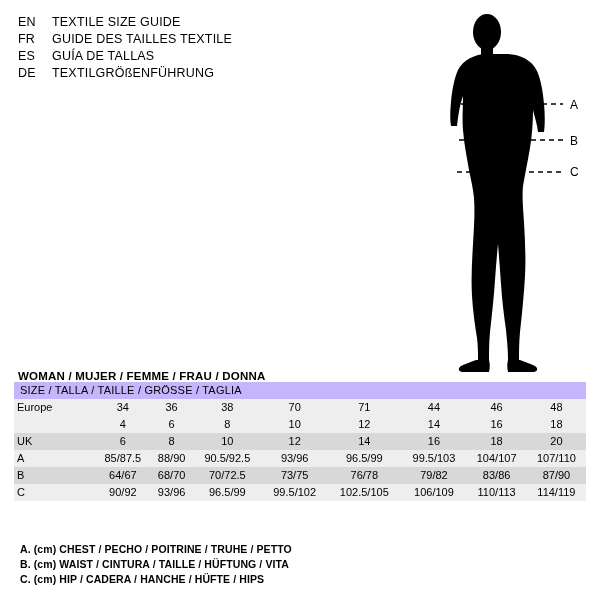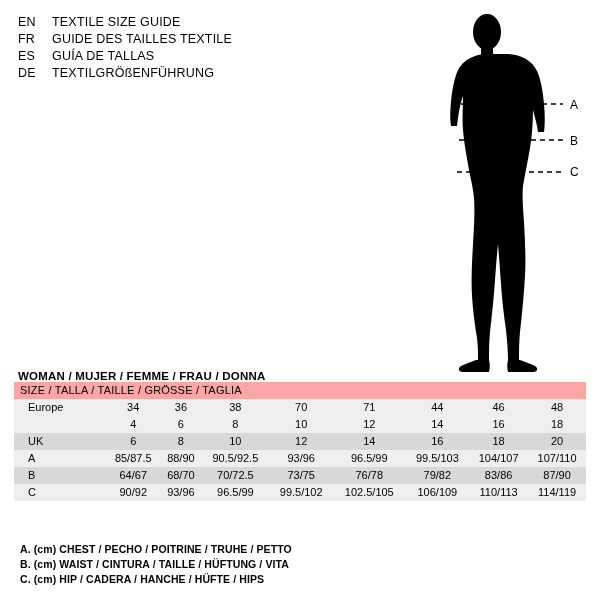--- a/index.html
+++ b/index.html
@@ -86,35 +86,35 @@
     font-size: 11px;
   }
   table.size-table td {
     padding: 0;
     height: 17px;
     line-height: 17px;
     text-align: center;
     white-space: nowrap;
   }
   table.size-table tr.head td {
-    background: #fca5a5;
+    background: #c4b5fd;
     text-align: left;
     padding-left: 6px;
     font-size: 11px;
     letter-spacing: 0.2px;
   }
   table.size-table tr.zebra-dark td {
     background: #d8d8d8;
   }
   table.size-table tr.zebra-light td {
     background: #eeeeee;
   }
   table.size-table td.rowlabel {
     text-align: left;
-    padding-left: 14px;
+    padding-left: 3px;
     width: 78px;
   }
 
   
   .footnotes {
     position: absolute;
     left: 20px;
     top: 542px;
     width: 560px;
   }

